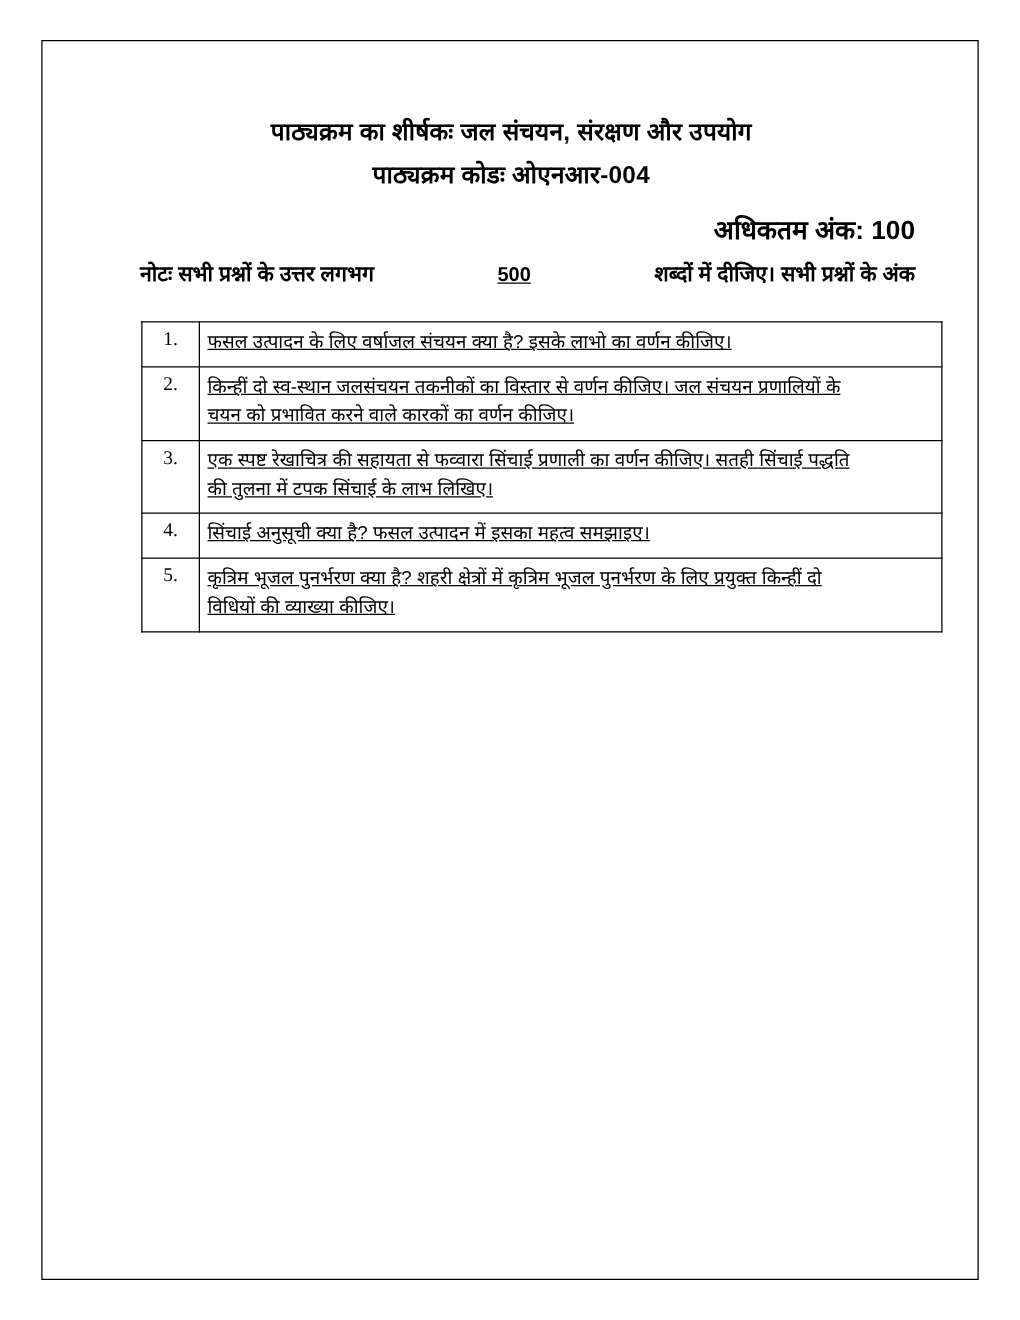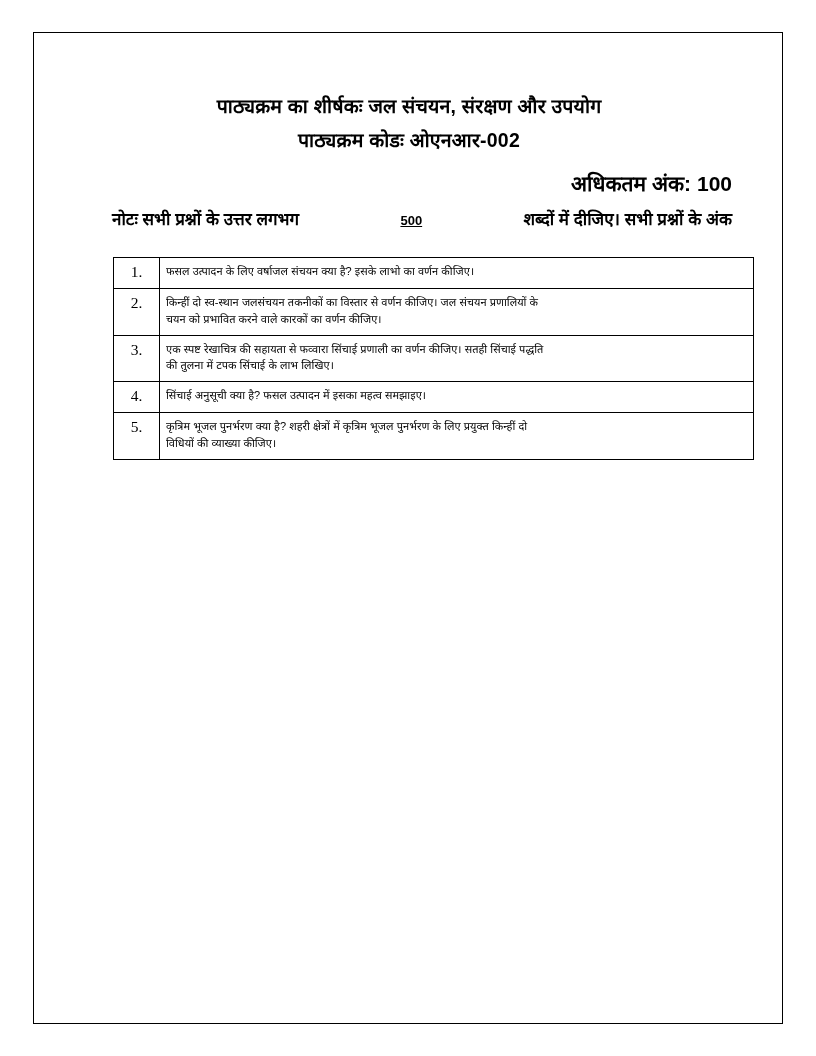--- a/index.html
+++ b/index.html
@@ -94,21 +94,21 @@
     justify-content: space-between;
     align-items: baseline;
     white-space: nowrap;
   }
 
   .note-line-1 > span {
     display: inline-block;
   }
 
   .note-words-count {
-    font-size: 13px;
+    font-size: 16px;
     font-weight: bold;
     vertical-align: baseline;
     padding: 0 1px;
     text-decoration: underline;
   }
 
   .note-line-2 {
     margin-left: 38px;
   }
 
@@ -140,42 +140,43 @@
     text-align: center;
     font-family: "Liberation Serif", "DejaVu Serif", serif;
     font-size: 15.5px;
     padding-top: 7px;
     padding-left: 0;
     padding-right: 0;
   }
 
   td.q-text {
     font-family: "Liberation Sans", "DejaVu Sans", sans-serif;
-    font-size: 11px;
+    font-size: 15px;
     line-height: 1.52;
     padding-left: 9px;
     padding-right: 7px;
     letter-spacing: 0.05px;
+    text-decoration: underline;
   }
 
   .q-line {
     display: block;
     white-space: nowrap;
   }
 </style>
 </head>
 <body>
 
 <div id="page">
   <div id="page-frame">
     <div id="content">
 
       <div class="heading-block">
         <div class="course-title">पाठ्यक्रम का शीर्षकः जल  संचयन,  संरक्षण  और  उपयोग</div>
-        <div class="course-code">पाठ्यक्रम कोडः ओएनआर-002</div>
+        <div class="course-code">पाठ्यक्रम कोडः ओएनआर-004</div>
       </div>
 
       <div class="max-marks-row">
         <span class="max-marks">अधिकतम अंक: 100</span>
       </div>
 
       <div class="note-block">
         <div class="note-line-1">
           <span>नोटः  सभी  प्रश्नों  के  उत्तर  लगभग</span>
           <span class="note-words-count">500</span>

